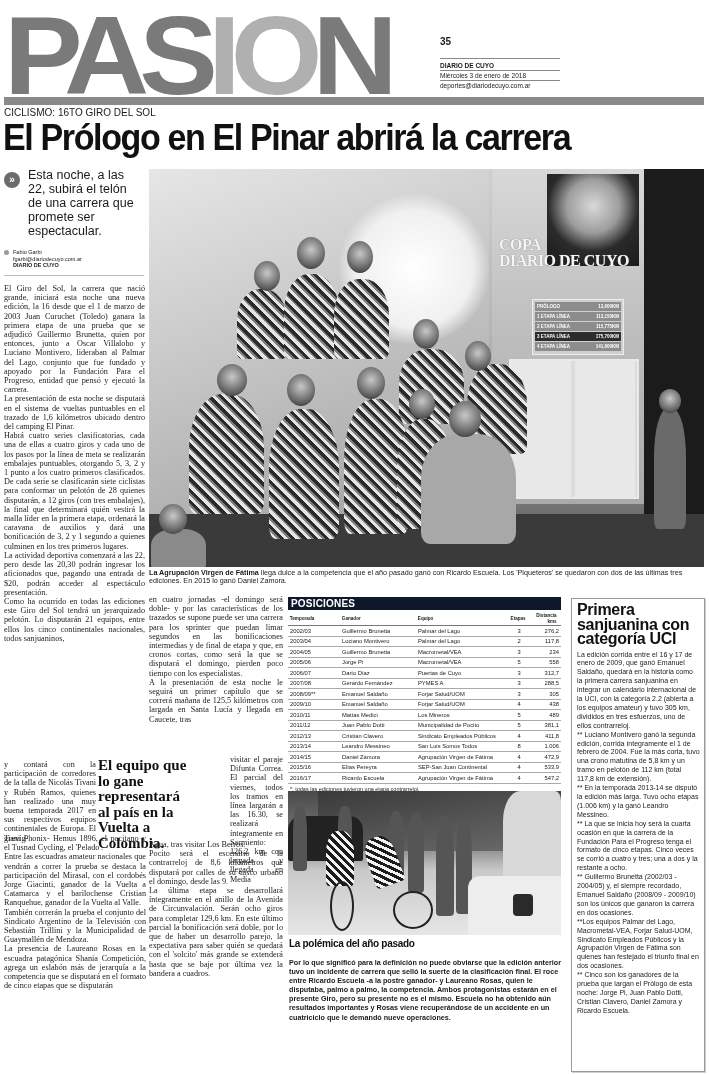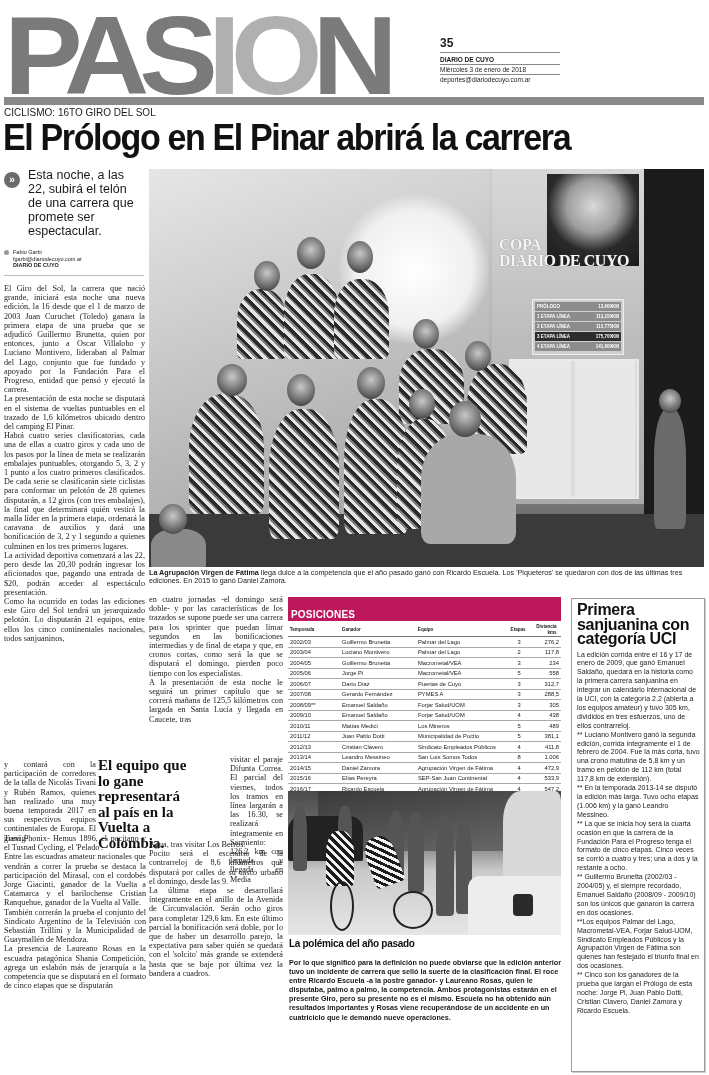--- a/index.html
+++ b/index.html
@@ -6,21 +6,21 @@
   html, body { width: 709px; height: 1075px; background: #ffffff; overflow: hidden; }
   body { position: relative; font-family: "Liberation Serif", serif; color: #1a1a1a; }
 
   
   .masthead { position: absolute; left: 0; top: 0; width: 709px; height: 112px; margin-top: 8px; }
   .logo { position: absolute; left: 4px; top: 4px; width: 420px; height: 86px; display: flex; align-items: flex-end; }
   .logo span { font-family: "Liberation Sans", sans-serif; font-weight: 900; font-size: 118px; line-height: 86px; letter-spacing: -10px; transform: scaleY(0.95); display: inline-block; }
   .logo .l1 { color: #7a7a7a; }
   .logo .l2 { color: #b0b0b0; }
   .meta { position: absolute; left: 440px; top: 28px; width: 120px; font-family: "Liberation Sans", sans-serif; }
-  .meta .page { font-size: 12px; font-weight: bold; padding-bottom: 2px; border-bottom: 1px solid #888; }
+  .meta .page { font-size: 10px; font-weight: bold; padding-bottom: 11px; border-bottom: 1px solid #888; }
   .meta .paper { font-size: 6.5px; font-weight: bold; padding: 3px 0 1px; border-bottom: 1px solid #888; }
   .meta .date { font-size: 6.5px; padding: 1px 0 1px; border-bottom: 1px solid #888; }
   .meta .email { font-size: 6.5px; padding-top: 1px; }
   .grey-bar { position: absolute; left: 4px; top: 97px; width: 700px; height: 8px; background: #8a8a8a; }
 
   .kicker { position: absolute; left: 4px; top: 107px; font-family: "Liberation Sans", sans-serif; font-size: 10px; color: #1a1a1a; }
   .headline { position: absolute; left: 3px; top: 117px; font-family: "Liberation Sans", sans-serif; font-weight: bold; font-size: 37px; letter-spacing: -1.5px; transform: scaleX(0.92); transform-origin: left; white-space: nowrap; color: #111; }
 
   
   .deck { position: absolute; left: 4px; top: 168px; width: 140px; }
@@ -60,21 +60,21 @@
   .rider { position: absolute; border-radius: 45% 45% 10% 10%; background: repeating-linear-gradient(45deg, #2a2a2a 0 3px, #e5e5e5 3px 6px, #7d7d7d 6px 8px); }
   .head { position: absolute; border-radius: 50%; background: radial-gradient(circle at 50% 40%, #c8c8c8, #5a5a5a 70%, #1a1a1a); }
   .man { position: absolute; left: 272px; top: 265px; width: 95px; height: 110px; border-radius: 40% 40% 10% 10%; background: #a8a8a8; }
   .kid { position: absolute; border-radius: 40% 40% 10% 10%; background: #8a8a8a; }
 
   .caption { position: absolute; left: 149px; top: 569px; width: 556px; font-family: "Liberation Sans", sans-serif; font-size: 7.2px; line-height: 8.4px; color: #1a1a1a; }
   .caption b { font-weight: bold; }
 
   
   .pos { position: absolute; left: 288px; top: 597px; width: 273px; font-family: "Liberation Sans", sans-serif; }
-  .pos-title { background: #be185d; color: #fff; font-weight: bold; font-size: 10px; padding: 12px 3px; height: 13px; line-height: 12px; letter-spacing: 0.2px; }
+  .pos-title { background: #0f172a; color: #fff; font-weight: bold; font-size: 10px; padding: 1px 3px; height: 13px; line-height: 12px; letter-spacing: 0.2px; }
   .pos table { width: 100%; border-collapse: collapse; font-size: 5.8px; }
   .pos th { font-weight: bold; font-size: 5px; text-align: left; padding: 1.5px 2px; border-bottom: 1px solid #777; transform: scaleX(0.92); transform-origin: left; }
   .pos td { padding: 0 2px; height: 10.5px; border-bottom: 1px solid #aaa; white-space: nowrap; color: #222; }
   .pos td.num, .pos th.num { text-align: right; }
   .pos td.c, .pos th.c { text-align: center; }
   .pos .note { font-size: 5.5px; padding: 2px 2px; border-bottom: 1px solid #aaa; color: #222; }
   .pos .endbar { height: 4px; background: #bbb; }
 
   
   .photo2 { position: absolute; left: 288px; top: 791px; width: 273px; height: 144px; overflow: hidden; background: linear-gradient(180deg, #4a4a4a 0%, #7a7a7a 35%, #c9c9c9 55%, #e6e6e6 100%); }

